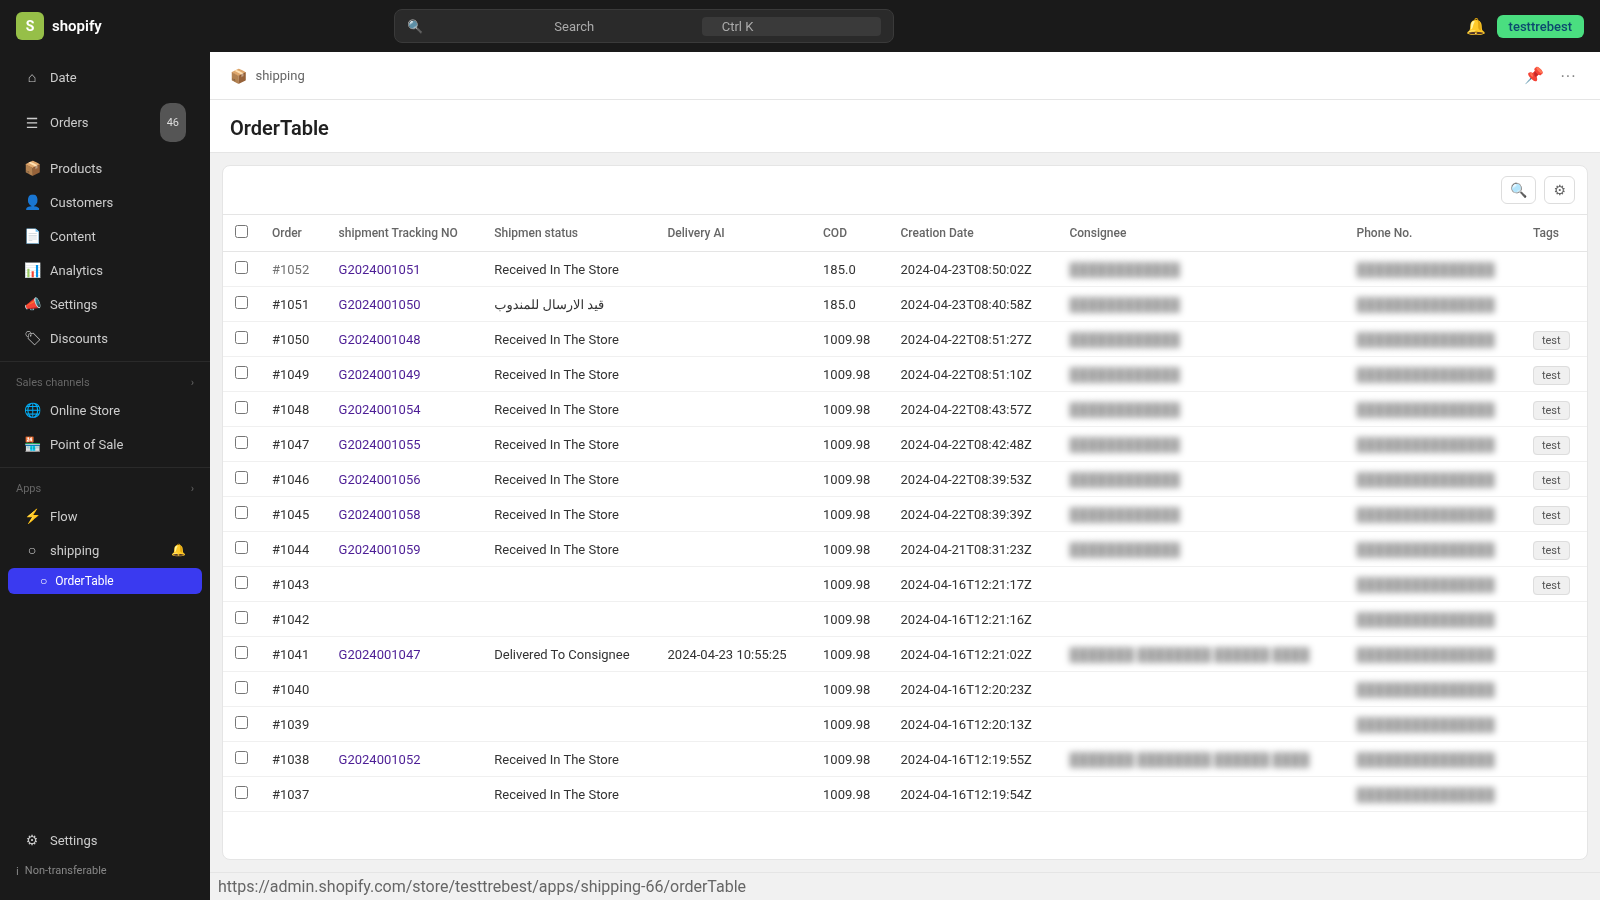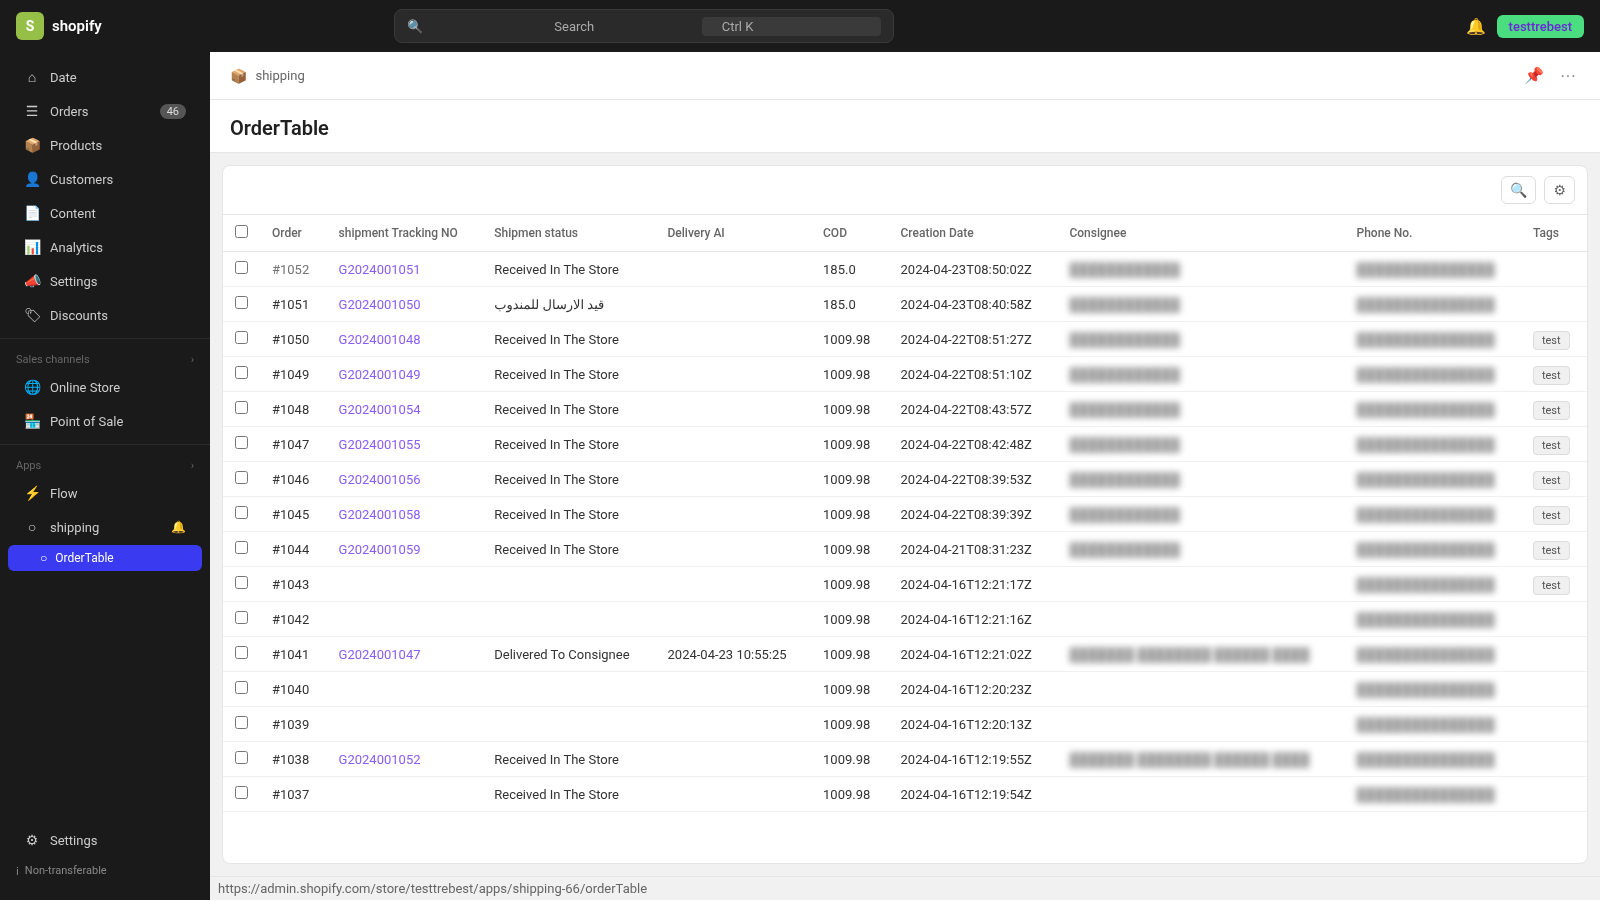--- a/index.html
+++ b/index.html
@@ -7,30 +7,30 @@
 
     
     .topbar { background: #1a1a1a; height: 52px; display: flex; align-items: center; padding: 0 16px; gap: 12px; flex-shrink: 0; }
     .shopify-logo { display: flex; align-items: center; gap: 8px; color: #fff; font-weight: 600; font-size: 15px; }
     .shopify-logo-icon { background: #96bf48; width: 28px; height: 28px; border-radius: 6px; display: flex; align-items: center; justify-content: center; color: white; font-size: 14px; font-weight: bold; }
     .search-bar { flex: 1; max-width: 500px; margin: 0 auto; background: #2a2a2a; border: 1px solid #3a3a3a; border-radius: 8px; display: flex; align-items: center; padding: 0 12px; height: 34px; color: #aaa; gap: 8px; cursor: pointer; }
     .search-bar span { flex: 1; font-size: 13px; }
     .search-shortcut { background: #3a3a3a; border-radius: 4px; padding: 2px 20px; font-size: 11px; color: #aaa; }
     .topbar-right { display: flex; align-items: center; gap: 10px; margin-left: auto; }
     .notification-btn { color: #aaa; background: none; border: none; cursor: pointer; font-size: 16px; }
-    .user-badge { background: #4ade80; color: #6d28d9; border-radius: 6px; padding: 4px 12px; font-size: 13px; font-weight: 500; cursor: pointer; }
+    .user-badge { background: #4ade80; color: #0c4a6e; border-radius: 6px; padding: 4px 12px; font-size: 13px; font-weight: 500; cursor: pointer; }
 
     
     .main-layout { display: flex; flex: 1; overflow: hidden; }
 
     
     .sidebar { width: 210px; background: #1a1a1a; flex-shrink: 0; display: flex; flex-direction: column; overflow-y: auto; padding: 8px 0; }
     .sidebar-item { display: flex; align-items: center; gap: 10px; padding: 8px 16px; color: #ccc; cursor: pointer; border-radius: 6px; margin: 1px 8px; font-size: 13px; }
     .sidebar-icon { width: 16px; text-align: center; font-size: 14px; flex-shrink: 0; }
-    .sidebar-badge { margin-left: auto; background: #555; color: #ddd; border-radius: 10px; padding: 1px 7px; font-size: 11px; }
+    .sidebar-badge { margin-left: auto; background: #555; color: #ddd; border-radius: 10px; padding: 13px 7px; font-size: 11px; }
     .sidebar-section-label { color: #666; font-size: 11px; padding: 8px 16px 4px; display: flex; align-items: flex-start; justify-content: space-between; }
     .sidebar-section-label .expand-icon { cursor: pointer; }
     .sidebar-divider { border: none; border-top: 1px solid #2a2a2a; margin: 6px 0; }
 
     .app-sub-item { display: flex; align-items: center; gap: 8px; padding: 6px 16px 6px 32px; color: #ccc; cursor: pointer; border-radius: 6px; margin: 1px 8px; font-size: 12px; }
     .app-sub-item.active { background: #3a3af0; color: #fff; border-radius: 6px; }
 
     .sidebar-bottom { margin-top: auto; padding: 8px 0; }
     .non-transferable { display: flex; align-items: center; gap: 6px; padding: 6px 16px; color: #888; font-size: 11px; }
 
@@ -51,26 +51,26 @@
     
     .table-container { flex: 1; overflow-y: auto; background: #fff; margin: 12px; border-radius: 8px; border: 1px solid #e5e5e5; }
     .table-toolbar { display: flex; justify-content: flex-end; padding: 10px 12px; border-bottom: 1px solid #e5e5e5; gap: 8px; }
     .table-toolbar-btn { background: none; border: 1px solid #ddd; border-radius: 6px; padding: 5px 8px; cursor: pointer; color: #666; font-size: 14px; }
 
     table { width: 100%; border-collapse: collapse; font-size: 13px; }
     thead tr { border-bottom: 1px solid #e5e5e5; }
     th { padding: 10px 12px; text-align: left; font-weight: 500; color: #666; font-size: 12px; white-space: nowrap; background: #fff; }
     td { padding: 9px 12px; color: #333; border-bottom: 1px solid #f0f0f0; white-space: nowrap; }
     .checkbox-cell { width: 32px; }
-    .order-link { color: #8b5cf6; text-decoration: none; cursor: pointer; }
+    .order-link { color: #4c1d95; text-decoration: none; cursor: pointer; }
     .tag-badge { background: #f0f0f0; border: 1px solid #ddd; border-radius: 4px; padding: 2px 8px; font-size: 11px; color: #555; }
     .blurred { color: transparent; text-shadow: 0 0 6px rgba(0,0,0,0.35); user-select: none; }
 
     
-    .status-bar { background: #f1f1f1; padding: 4px 8px; font-size: 13px; color: #666; border-top: 1px solid #e5e5e5; flex-shrink: 0; }
+    .status-bar { background: #f1f1f1; padding: 4px 8px; font-size: 16px; color: #666; border-top: 1px solid #e5e5e5; flex-shrink: 0; }
   </style>
 </head>
 <body>
 
 <div class="topbar">
   <div class="shopify-logo">
     <div class="shopify-logo-icon">S</div>
     <span>shopify</span>
   </div>
   <div class="search-bar">

